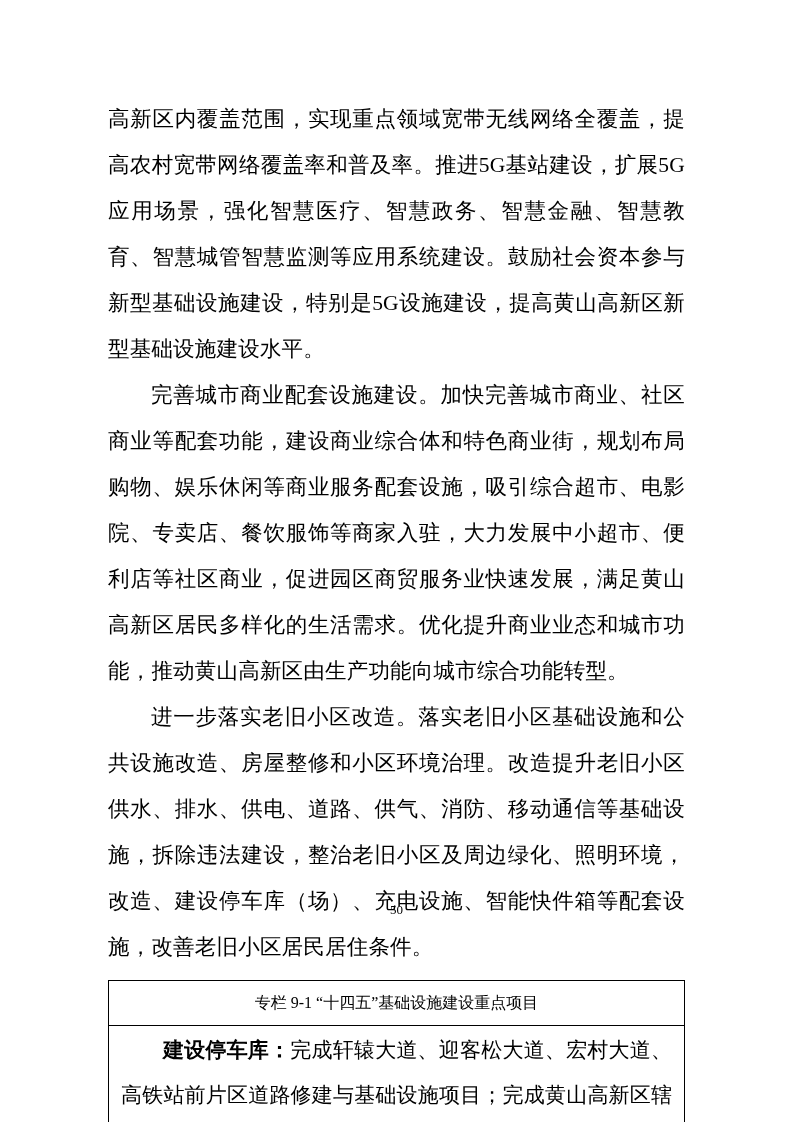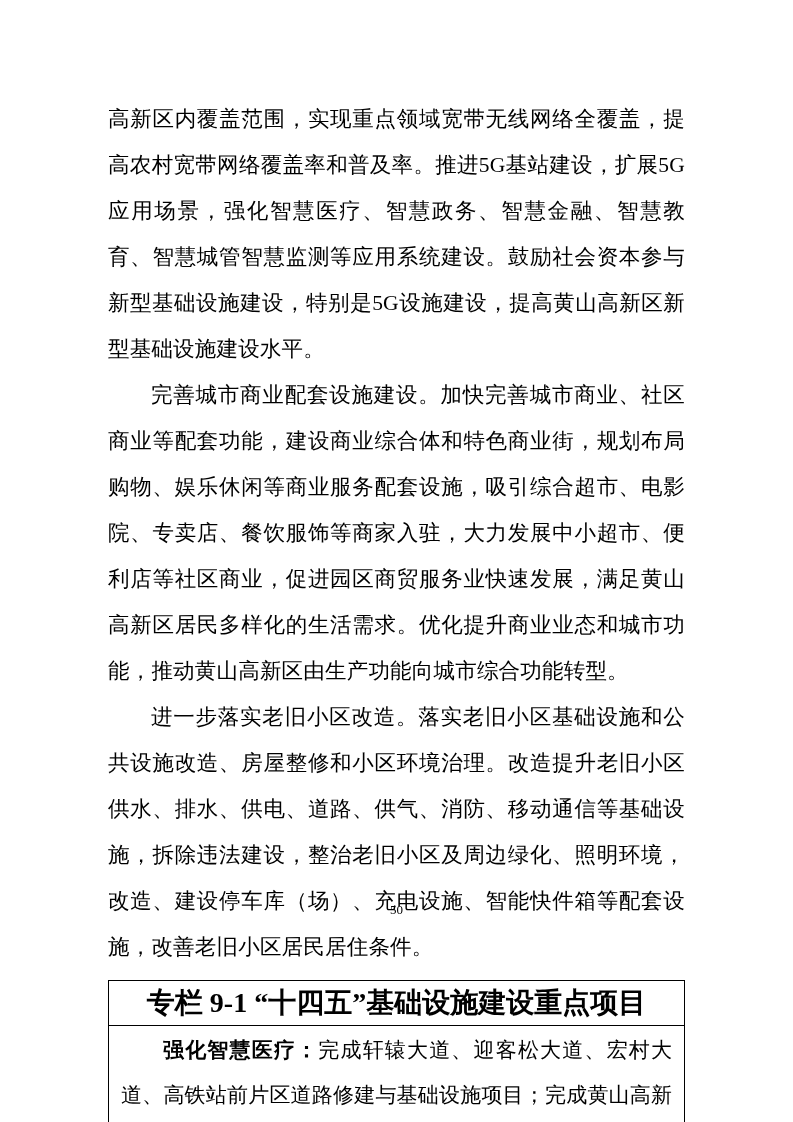--- a/index.html
+++ b/index.html
@@ -37,22 +37,22 @@
   p.para.noindent {
     text-indent: 0;
   }
   .callout-box {
     margin-top: 10px;
     border: 1.5px solid #000000;
     box-sizing: border-box;
   }
   .callout-title {
     text-align: center;
-    font-weight: bold;
-    font-size: 28px;
+    font-weight: normal;
+    font-size: 16px;
     line-height: 44px;
     border-bottom: 1.5px solid #000000;
     padding: 0 6px;
   }
   .callout-body {
     font-size: 21px;
     line-height: 45px;
     text-align: justify;
     text-justify: inter-ideograph;
     padding: 2px 12px 8px 12px;
@@ -77,17 +77,17 @@
 <div class="page">
 
   <div class="body-text">
     <p class="para noindent">高新区内覆盖范围，实现重点领域宽带无线网络全覆盖，提高农村宽带网络覆盖率和普及率。推进5G基站建设，扩展5G应用场景，强化智慧医疗、智慧政务、智慧金融、智慧教育、智慧城管智慧监测等应用系统建设。鼓励社会资本参与新型基础设施建设，特别是5G设施建设，提高黄山高新区新型基础设施建设水平。</p>
     <p class="para">完善城市商业配套设施建设。加快完善城市商业、社区商业等配套功能，建设商业综合体和特色商业街，规划布局购物、娱乐休闲等商业服务配套设施，吸引综合超市、电影院、专卖店、餐饮服饰等商家入驻，大力发展中小超市、便利店等社区商业，促进园区商贸服务业快速发展，满足黄山高新区居民多样化的生活需求。优化提升商业业态和城市功能，推动黄山高新区由生产功能向城市综合功能转型。</p>
     <p class="para">进一步落实老旧小区改造。落实老旧小区基础设施和公共设施改造、房屋整修和小区环境治理。改造提升老旧小区供水、排水、供电、道路、供气、消防、移动通信等基础设施，拆除违法建设，整治老旧小区及周边绿化、照明环境，改造、建设停车库（场）、充电设施、智能快件箱等配套设施，改善老旧小区居民居住条件。</p>
   </div>
 
   <div class="callout-box">
     <div class="callout-title">专栏 9-1 “十四五”基础设施建设重点项目</div>
-    <div class="callout-body"><span class="lead">强化智慧医疗：</span><span>完成轩辕大道、迎客松大道、宏村大道、高铁站前片区道路修建与基础设施项目；完成黄山高新区辖区内共计21座桥梁的提升改造工程；完成新潭镇村庄内部道路修建和通行政村道路提升改造工程。</span></div>
+    <div class="callout-body"><span class="lead">建设停车库：</span><span>完成轩辕大道、迎客松大道、宏村大道、高铁站前片区道路修建与基础设施项目；完成黄山高新区辖区内共计21座桥梁的提升改造工程；完成新潭镇村庄内部道路修建和通行政村道路提升改造工程。</span></div>
   </div>
 
   <div class="page-number">50</div>
 </div>
 
 </body></html>

